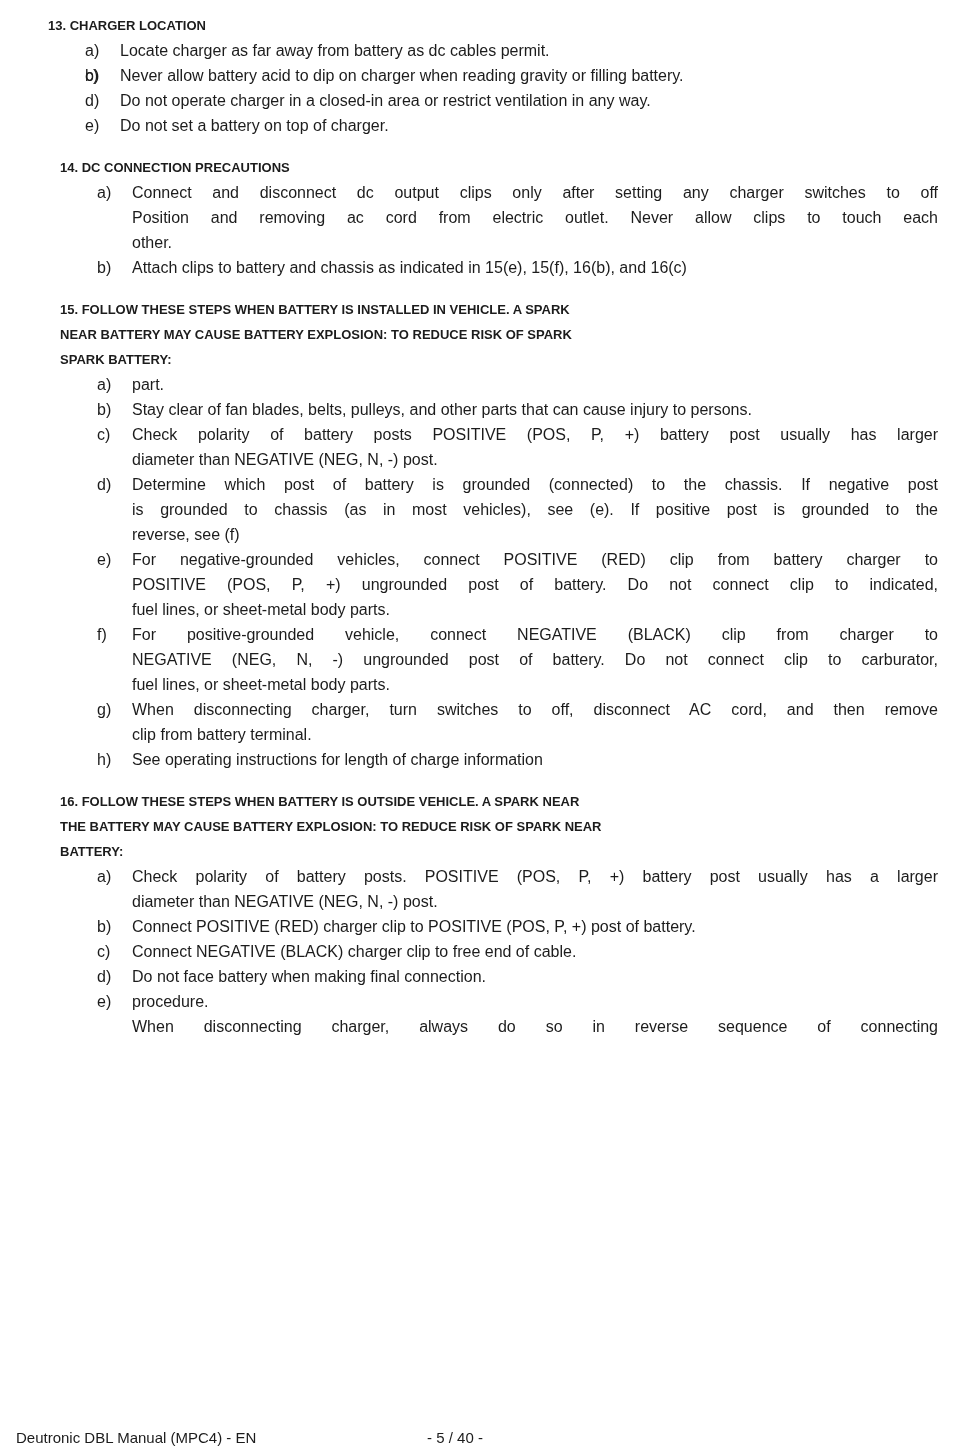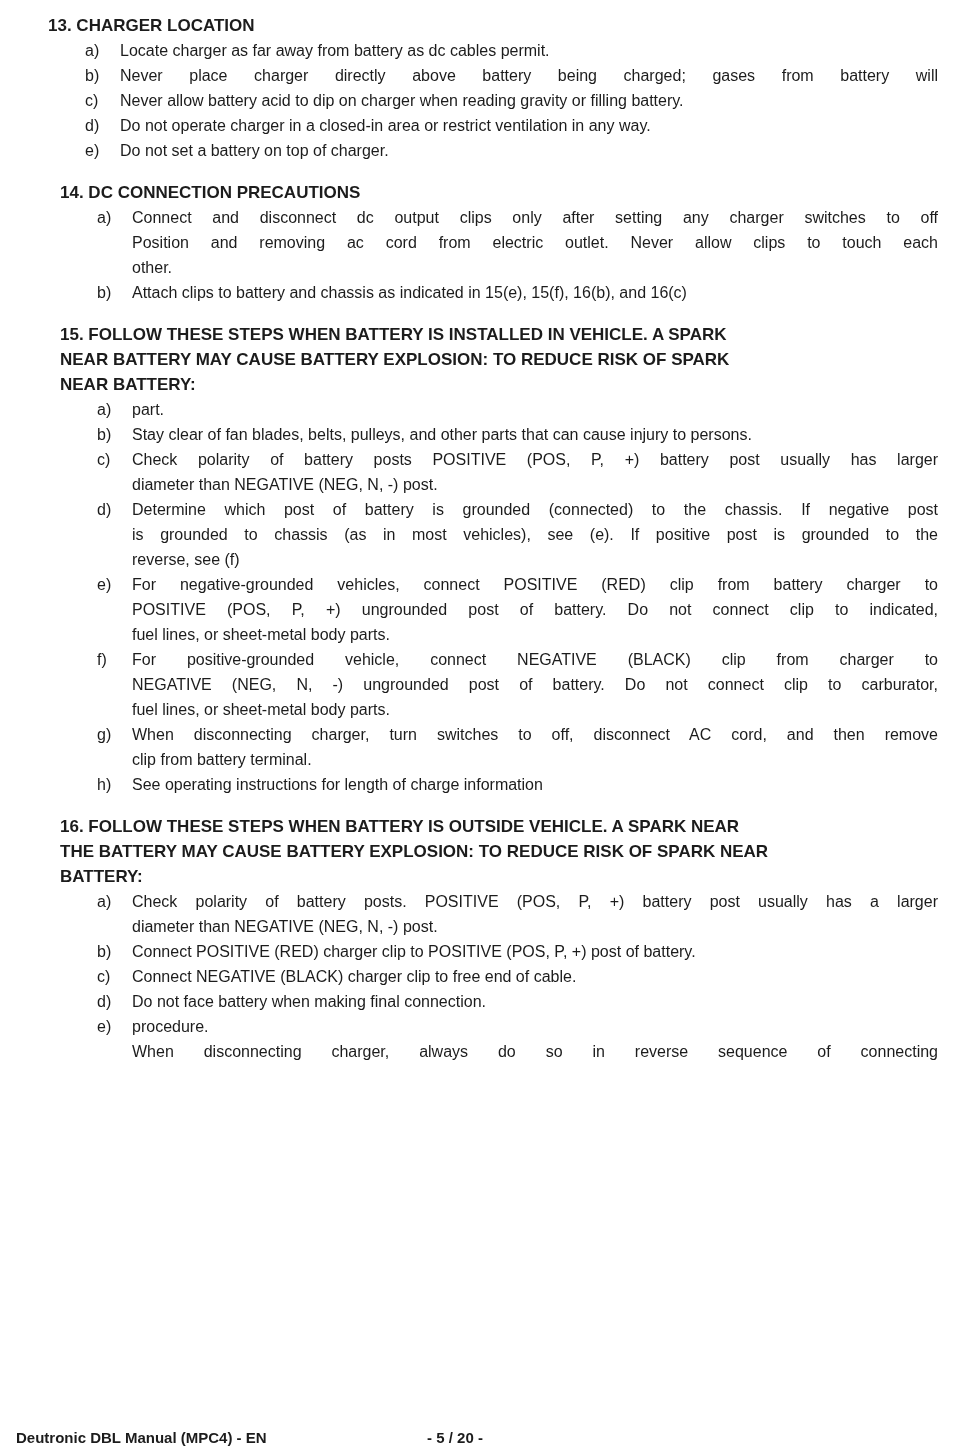--- a/index.html
+++ b/index.html
@@ -14,21 +14,21 @@
   }
   .content {
     position: absolute;
     top: 13px;
     left: 48px;
     width: 890px;
   }
   .sec { margin: 0; }
   .sec + .sec { margin-top: 17px; margin-left: 12px; }
   .h {
-    font-size: 17px;
+    font-size: 13px;
     font-weight: bold;
     line-height: 25px;
     white-space: nowrap;
     text-align: left;
   }
   .item {
     position: relative;
     padding-left: 72px;
     font-size: 16px;
     line-height: 25px;
@@ -49,41 +49,39 @@
     text-align-last: justify;
   }
   .footer {
     position: absolute;
     top: 1428px;
     left: 0;
     width: 100%;
     height: 25px;
     font-size: 15px;
     line-height: 20px;
-    font-weight: bold;
   }
   .footer .fl { position: absolute; left: 16px; top: 0; }
   .footer .fc { position: absolute; left: 380px; width: 150px; text-align: center; top: 0; }
   .footer .fr { position: absolute; right: 70px; top: 0; margin-top: 44px; }
 </style>
 </head>
 <body>
 
 <div class="page">
   <div class="content">
 
     <div class="sec">
       <div class="h">13. CHARGER LOCATION</div>
       <div class="item">
         <span class="m">a)</span>
         <div class="ln">Locate charger as far away from battery as dc cables permit.</div>
       </div>
       <div class="item">
         <span class="m">b)</span>
-        <div class="ln j">Never place charger directly above battery being charged; gases from battery will</div>
       </div>
       <div class="item">
         <span class="m">c)</span>
         <div class="ln">Never allow battery acid to dip on charger when reading gravity or filling battery.</div>
       </div>
       <div class="item">
         <span class="m">d)</span>
         <div class="ln">Do not operate charger in a closed-in area or restrict ventilation in any way.</div>
       </div>
       <div class="item">
@@ -102,21 +100,21 @@
       </div>
       <div class="item">
         <span class="m">b)</span>
         <div class="ln">Attach clips to battery and chassis as indicated in 15(e), 15(f), 16(b), and 16(c)</div>
       </div>
     </div>
 
     <div class="sec">
       <div class="h">15. FOLLOW THESE STEPS WHEN BATTERY IS INSTALLED IN VEHICLE. A SPARK</div>
       <div class="h">NEAR BATTERY MAY CAUSE BATTERY EXPLOSION: TO REDUCE RISK OF SPARK</div>
-      <div class="h">NEAR BATTERY:</div>
+      <div class="h">SPARK BATTERY:</div>
       <div class="item">
         <span class="m">a)</span>
         <div class="ln">part.</div>
       </div>
       <div class="item">
         <span class="m">b)</span>
         <div class="ln">Stay clear of fan blades, belts, pulleys, and other parts that can cause injury to persons.</div>
       </div>
       <div class="item">
         <span class="m">c)</span>
@@ -177,16 +175,16 @@
         <span class="m">e)</span>
         <div class="ln">procedure.</div>
         <div class="ln j">When disconnecting charger, always do so in reverse sequence of connecting</div>
       </div>
     </div>
 
   </div>
 
   <div class="footer">
     <span class="fl">Deutronic DBL Manual (MPC4) - EN</span>
-    <span class="fc">- 5 / 20 -</span>
+    <span class="fc">- 5 / 40 -</span>
     <span class="fr">12 / 2006</span>
   </div>
 </div>
 
 </body></html>

